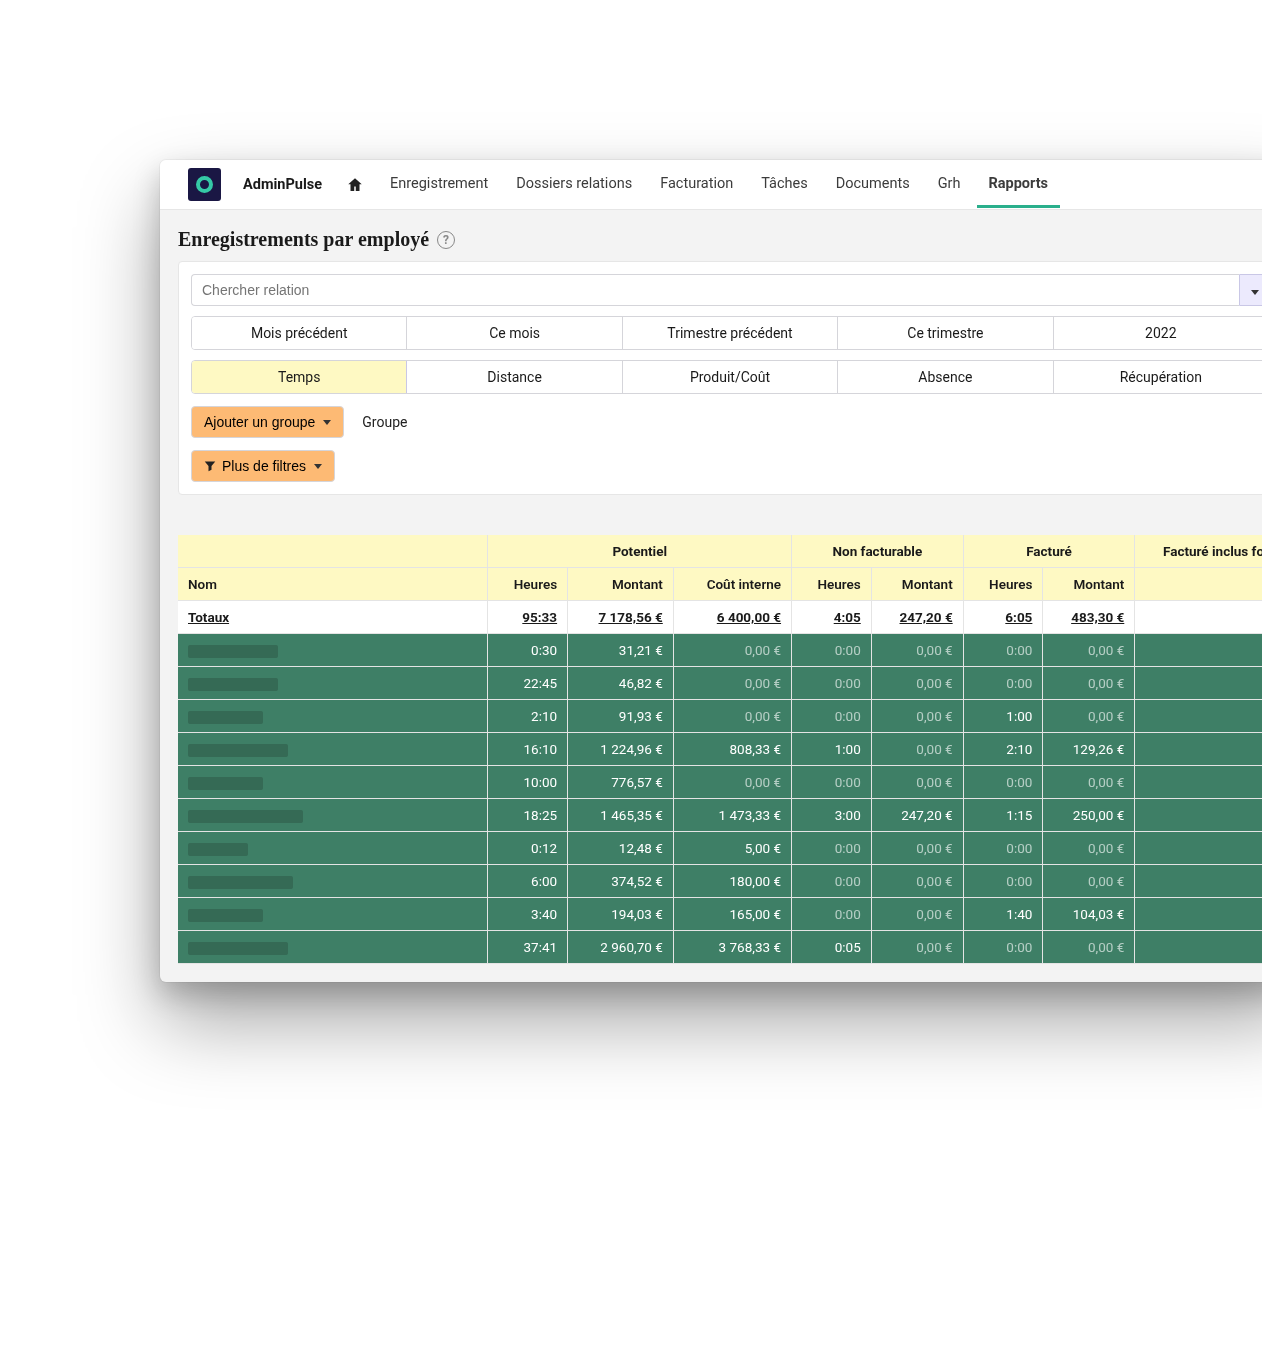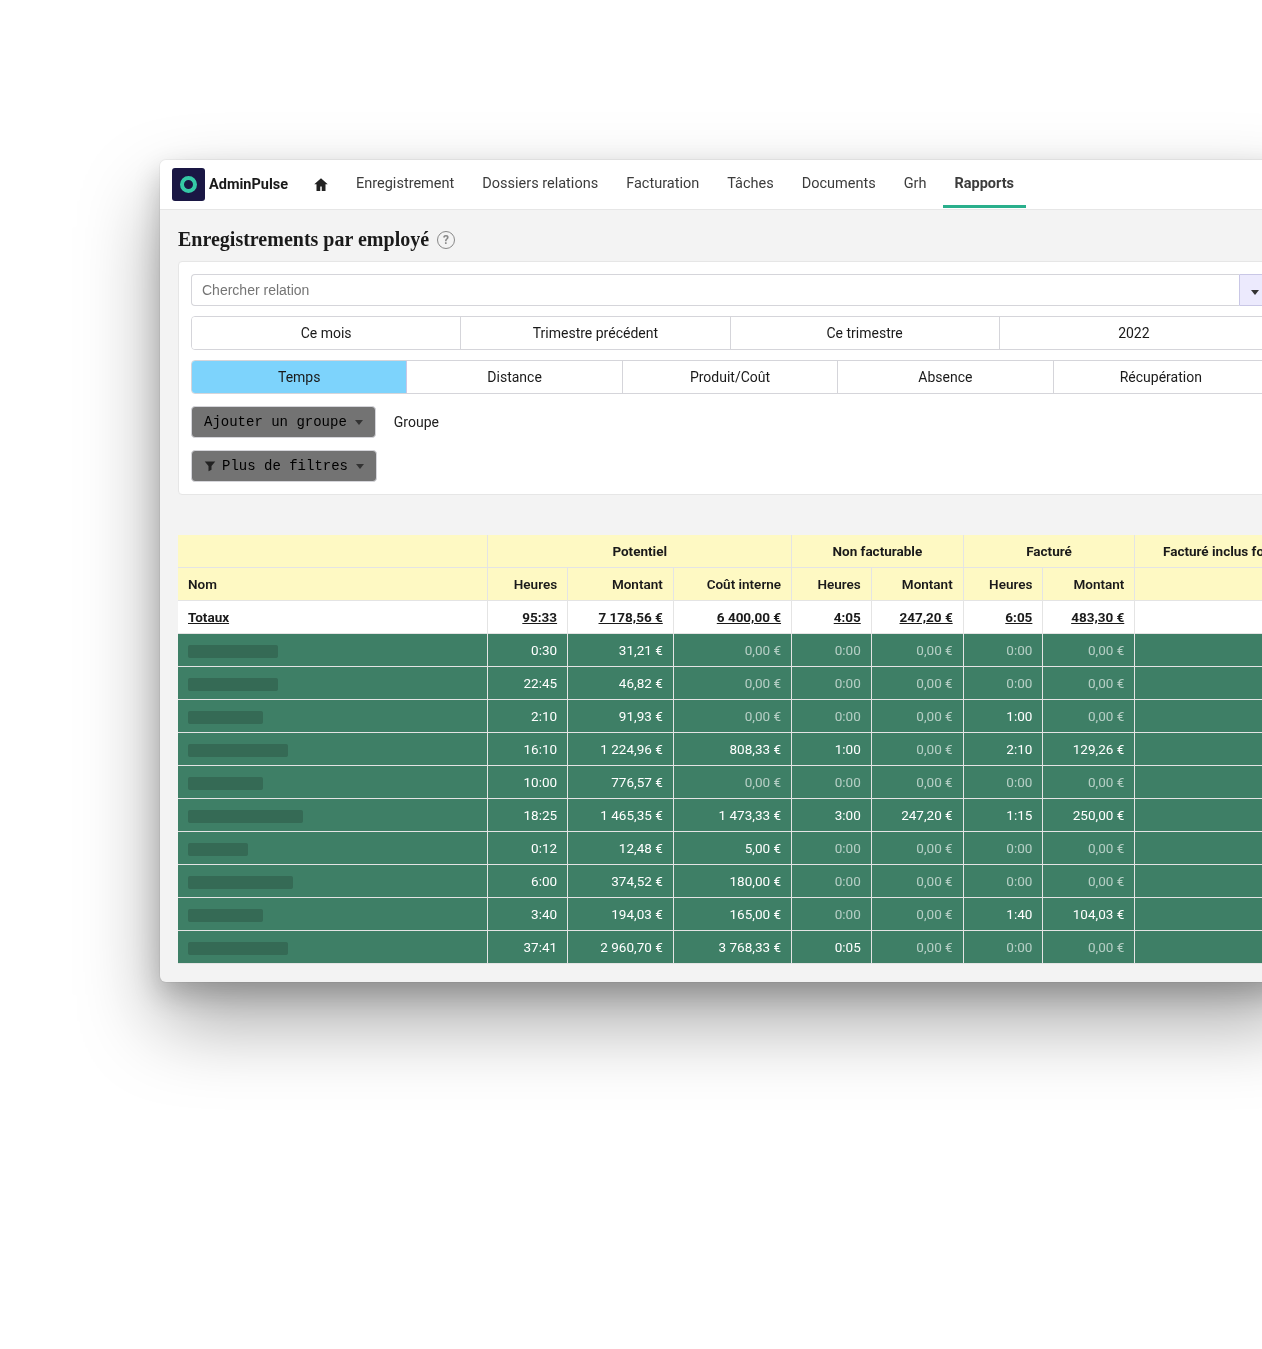--- a/index.html
+++ b/index.html
@@ -32,22 +32,23 @@
       align-items: center;
       background: #fff;
       border-bottom: 1px solid #e6e6e6;
       padding: 0 12px;
       height: 50px;
       gap: 4px;
     }
     .logo {
       display: flex;
       align-items: center;
-      gap: 4px;
+      gap: 22px;
       padding: 0 10px 0 0;
+      margin-left: 16px;
     }
     .logo-mark {
       width: 33px; height: 33px; border-radius: 3px;
       background: #1a1744;
       display:flex;align-items:center;justify-content:center;
     }
     .logo-mark::after {
       content:"";
       width:17px;height:17px;border-radius:50%;
       background:#1a1744;
@@ -113,26 +114,26 @@
       display:flex; margin-top:10px;
       border:1px solid #d5d5da; border-radius:4px; overflow:hidden;
     }
     .seg > div {
       flex:1; text-align:center; padding:8px 6px;
       font-size:14px; cursor:pointer;
       border-right:1px solid #d5d5da;
       background:#fff;
     }
     .seg > div:last-child { border-right:none; }
-    .seg > div.selected { background:#7dd3fc; border-color:#c9c7e6; }
+    .seg > div.selected { background:#fef9c3; border-color:#c9c7e6; }
     .controls-row { display:flex; align-items:center; gap:18px; margin-top:12px; }
     .btn-outline {
-      background:#737373; border:1px solid #d5d5da; border-radius:4px;
+      background:#fdba74; border:1px solid #d5d5da; border-radius:4px;
       padding:7px 12px; font-size:14px; cursor:pointer;
-      display:inline-flex; align-items:center; gap:6px;font-family:Liberation Mono, monospace;
+      display:inline-flex; align-items:center; gap:6px;
     }
     .caret-down::after {
       content:""; display:inline-block;
       border-left:4px solid transparent; border-right:4px solid transparent;
       border-top:5px solid #333; margin-left:2px;
     }
     .label-inline { font-size:14px; color:#222; }
 
     
     .table-wrap { margin-top: 40px; }
@@ -194,20 +195,21 @@
 
       <div class="panel">
         <div class="search-wrap">
           <input class="search-input" placeholder="Chercher relation" style="">
           <button class="search-btn">
             <span class="caret-down" style="margin:0"></span>
           </button>
         </div>
 
         <div class="seg" id="period-seg">
+            <div>Mois précédent</div>
             <div>Ce mois</div>
             <div>Trimestre précédent</div>
             <div>Ce trimestre</div>
             <div>2022</div>
           </div>
         <div class="seg" id="type-seg">
             <div class="selected">Temps</div>
             <div>Distance</div>
             <div>Produit/Coût</div>
             <div>Absence</div>

